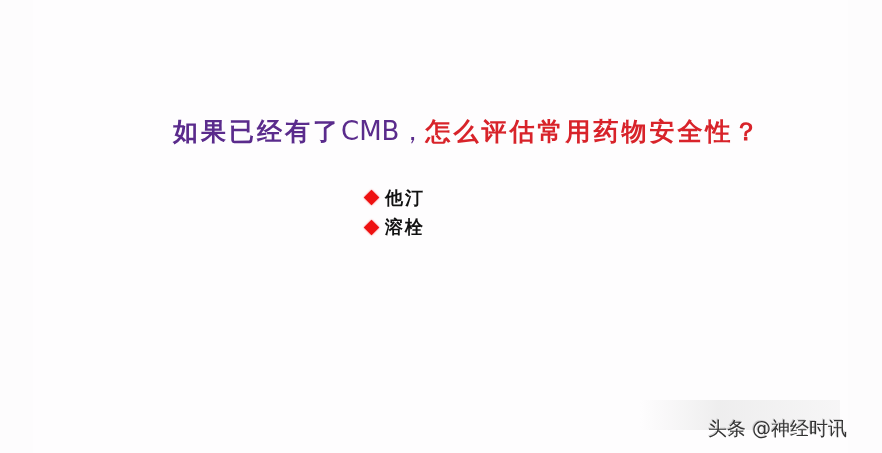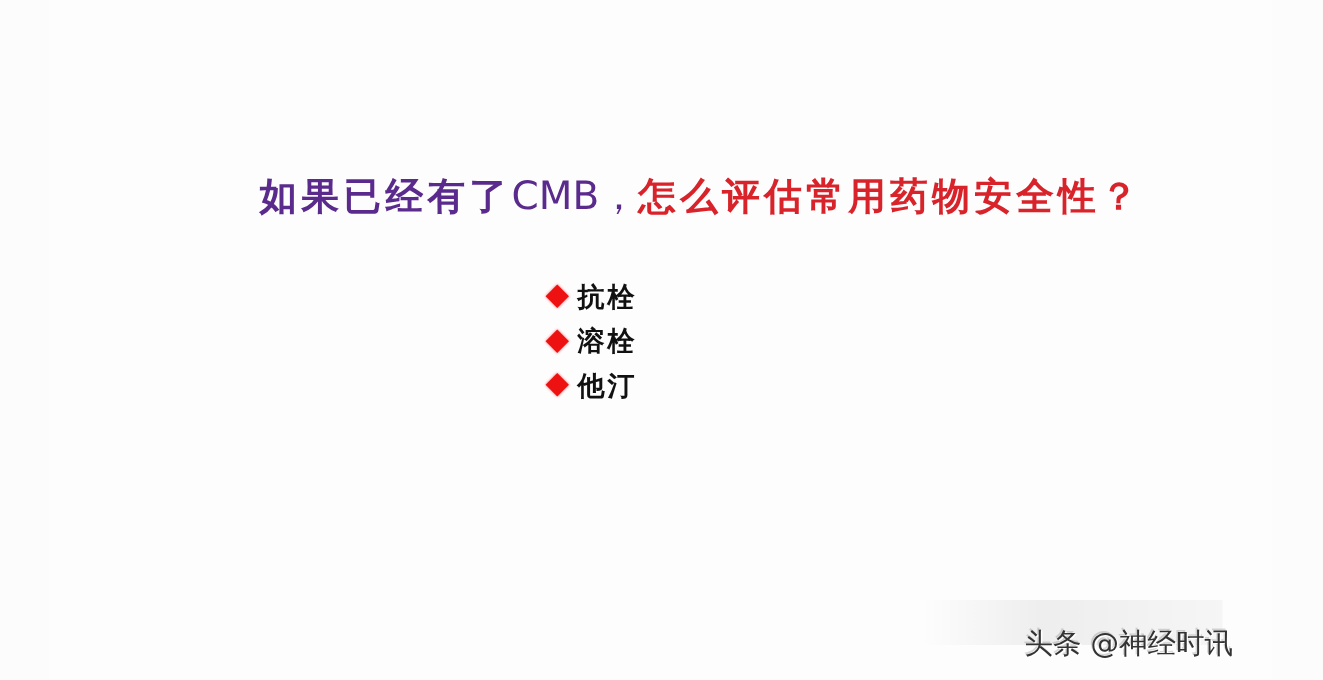--- a/index.html
+++ b/index.html
@@ -28,21 +28,21 @@
   .bullets li {
     display: flex; align-items: center; height: 29.5px;
     font-size: 18px; color: #111; font-weight: bold; letter-spacing: 2px;
   }
   .diamond {
     width: 11px; height: 11px; background: #ee1111;
     transform: rotate(45deg); margin: 0 8px 0 3px; display: inline-block;
     box-shadow: 0 0 2px rgba(238,17,17,0.6);
   }
   .watermark {
-    position: absolute; left: 615px; top: 400px; width: 240px; height: 53px;
+    position: absolute; left: 640px; top: 400px; width: 240px; height: 53px;
   }
   .watermark .blur {
     position: absolute; left: 0; top: 0; width: 200px; height: 30px;
     background: linear-gradient(90deg, rgba(230,230,230,0) 0%, rgba(225,225,225,0.55) 40%, rgba(235,235,235,0.4) 100%);
   }
   .watermark .text {
     position: absolute; left: 68px; top: 16px;
     font-family: "DejaVu Sans", "Liberation Sans", sans-serif;
     font-size: 19px; color: #333;
     text-shadow: 1px 1px 0 #fff, -1px -1px 0 rgba(0,0,0,0.15);
@@ -53,29 +53,25 @@
 <body>
 
 <div class="slide">
   <div class="title">
     <span class="part1"><span>如果已经有了</span><span class="latin">CMB，</span></span><span class="part2">怎么评估常用药物安全性？</span>
   </div>
 
   <ul class="bullets">
     <li>
       <span class="diamond"></span>
-      <span>抗栓</span>
+      <span>他汀</span>
     </li>
     <li>
       <span class="diamond"></span>
       <span>溶栓</span>
-    </li>
-    <li>
-      <span class="diamond"></span>
-      <span>他汀</span>
     </li>
   </ul>
 </div>
 
 <div class="watermark">
   <div class="blur"></div>
   <div class="text">头条 @神经时讯</div>
 </div>
 
 </body></html>

